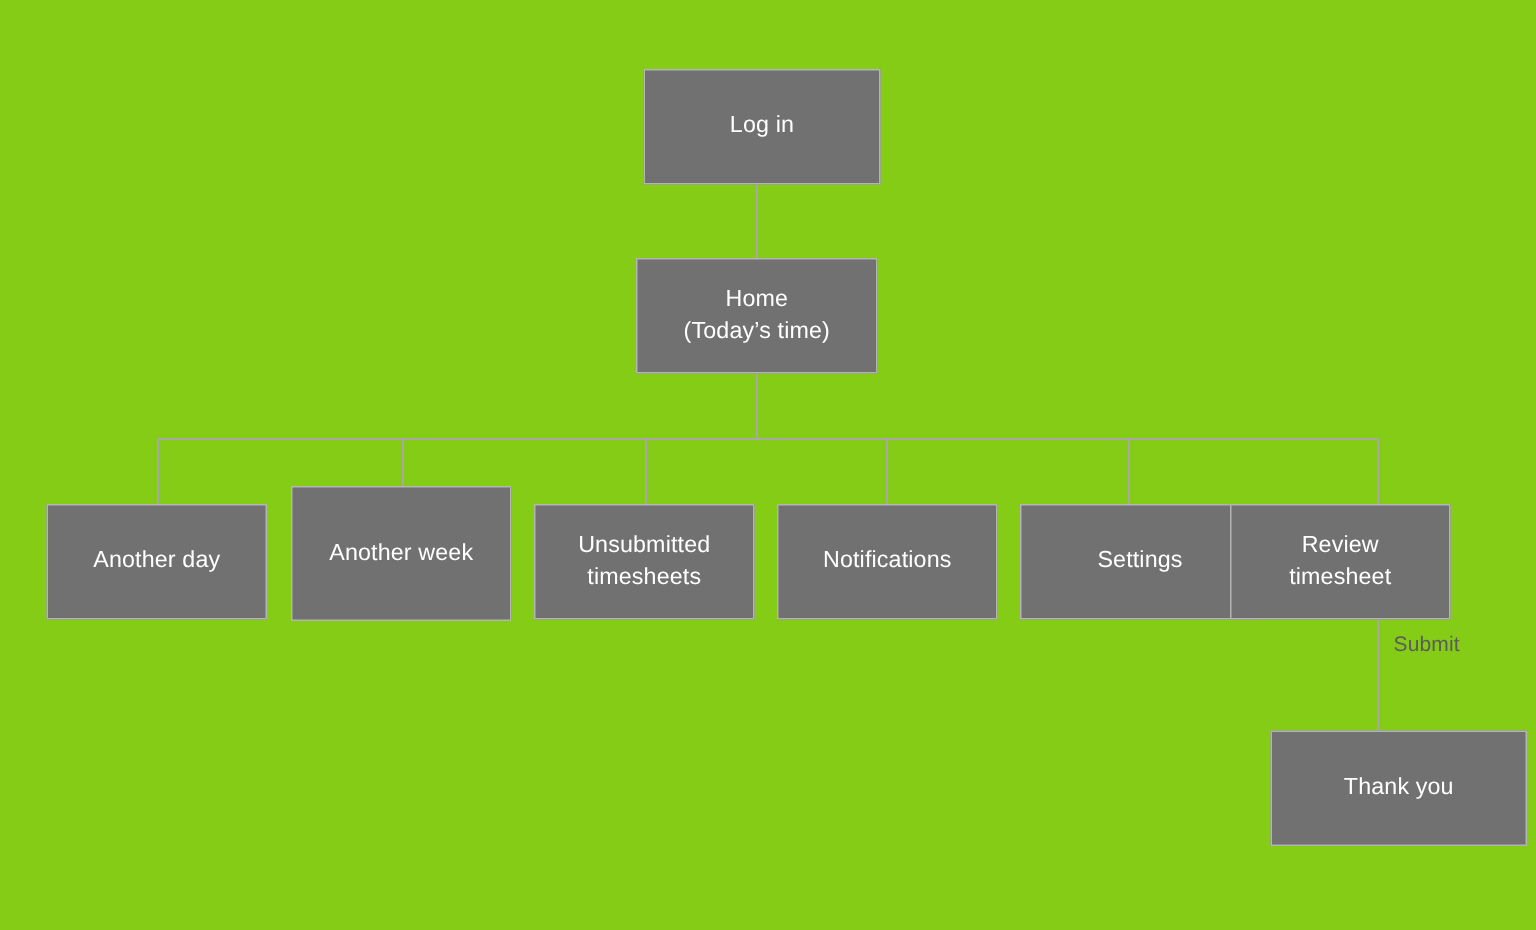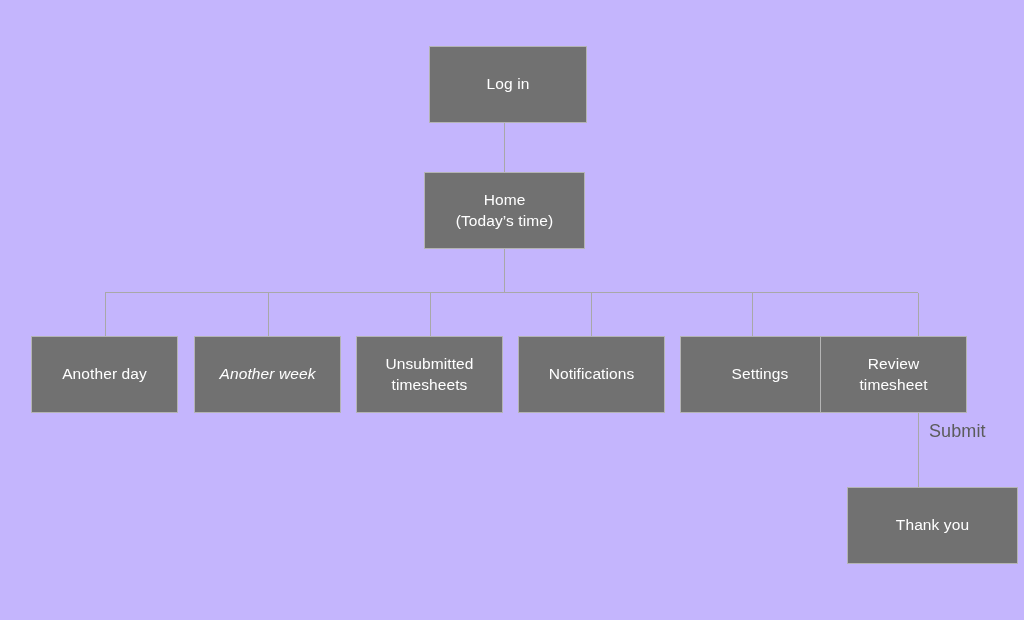--- a/index.html
+++ b/index.html
@@ -10,21 +10,21 @@
   body {
     width: 1024px;
     height: 620px;
     font-family: "Liberation Sans", sans-serif;
     overflow: hidden;
   }
   #diagram-root {
     position: relative;
     width: 1024px;
     height: 620px;
-    background: #c4b5fd;
+    background: #84cc16;
   }
   #connectors {
     position: absolute;
     left: 0;
     top: 0;
     width: 1024px;
     height: 620px;
   }
   .node {
     position: absolute;
@@ -43,21 +43,21 @@
     -webkit-font-smoothing: antialiased;
   }
   .node-label {
     display: block;
     white-space: pre-line;
     padding: 0 6px;
   }
   .edge-label {
     position: absolute;
     color: #5b5b5b;
-    font-size: 18px;
+    font-size: 14px;
     line-height: 1.2;
     white-space: nowrap;
     letter-spacing: 0.1px;
   }
 </style>
 </head>
 <body>
 
 <div id="diagram-root">
 
@@ -87,21 +87,21 @@
 
   <div class="node" style="left:31px; top:336px; width:147px; height:77px;">
     <span class="node-label">Another day</span>
   </div>
 
   <div class="node" style="left:424px; top:172px; width:161px; height:77px;">
     <span class="node-label">Home
 (Today’s time)</span>
   </div>
 
-  <div class="node" style="left:194px; top:336px; width:147px; height:77px;font-style:italic;">
+  <div class="node" style="left:194px; top:324px; width:147px; height:90px;">
     <span class="node-label">Another week</span>
   </div>
 
   <div class="node" style="left:356px; top:336px; width:147px; height:77px;">
     <span class="node-label">Unsubmitted
 timesheets</span>
   </div>
 
   <div class="node" style="left:518px; top:336px; width:147px; height:77px;text-align:right;">
     <span class="node-label">Notifications</span>

